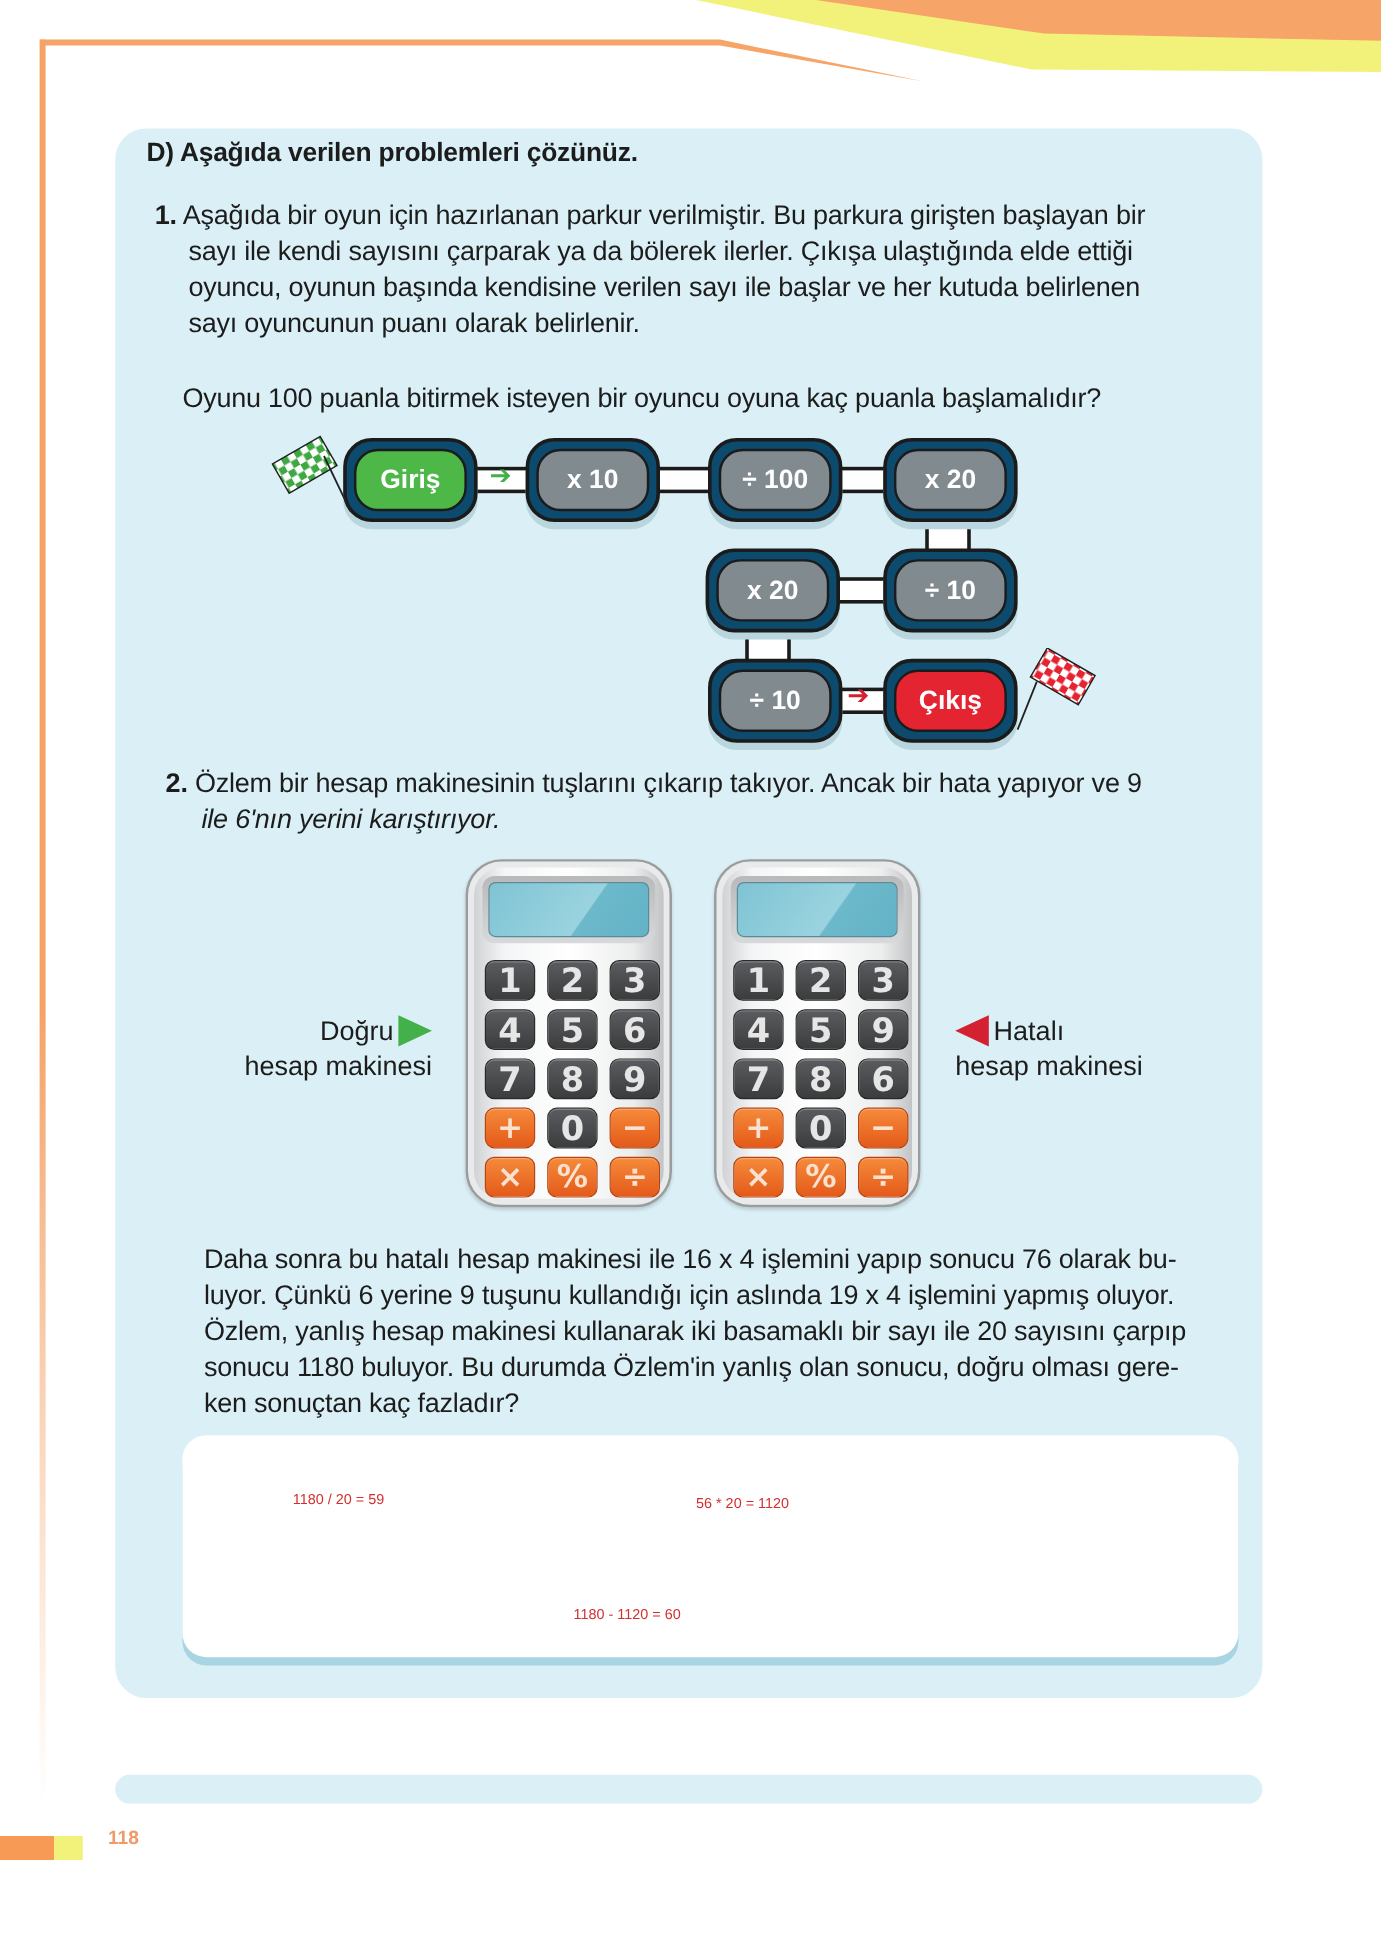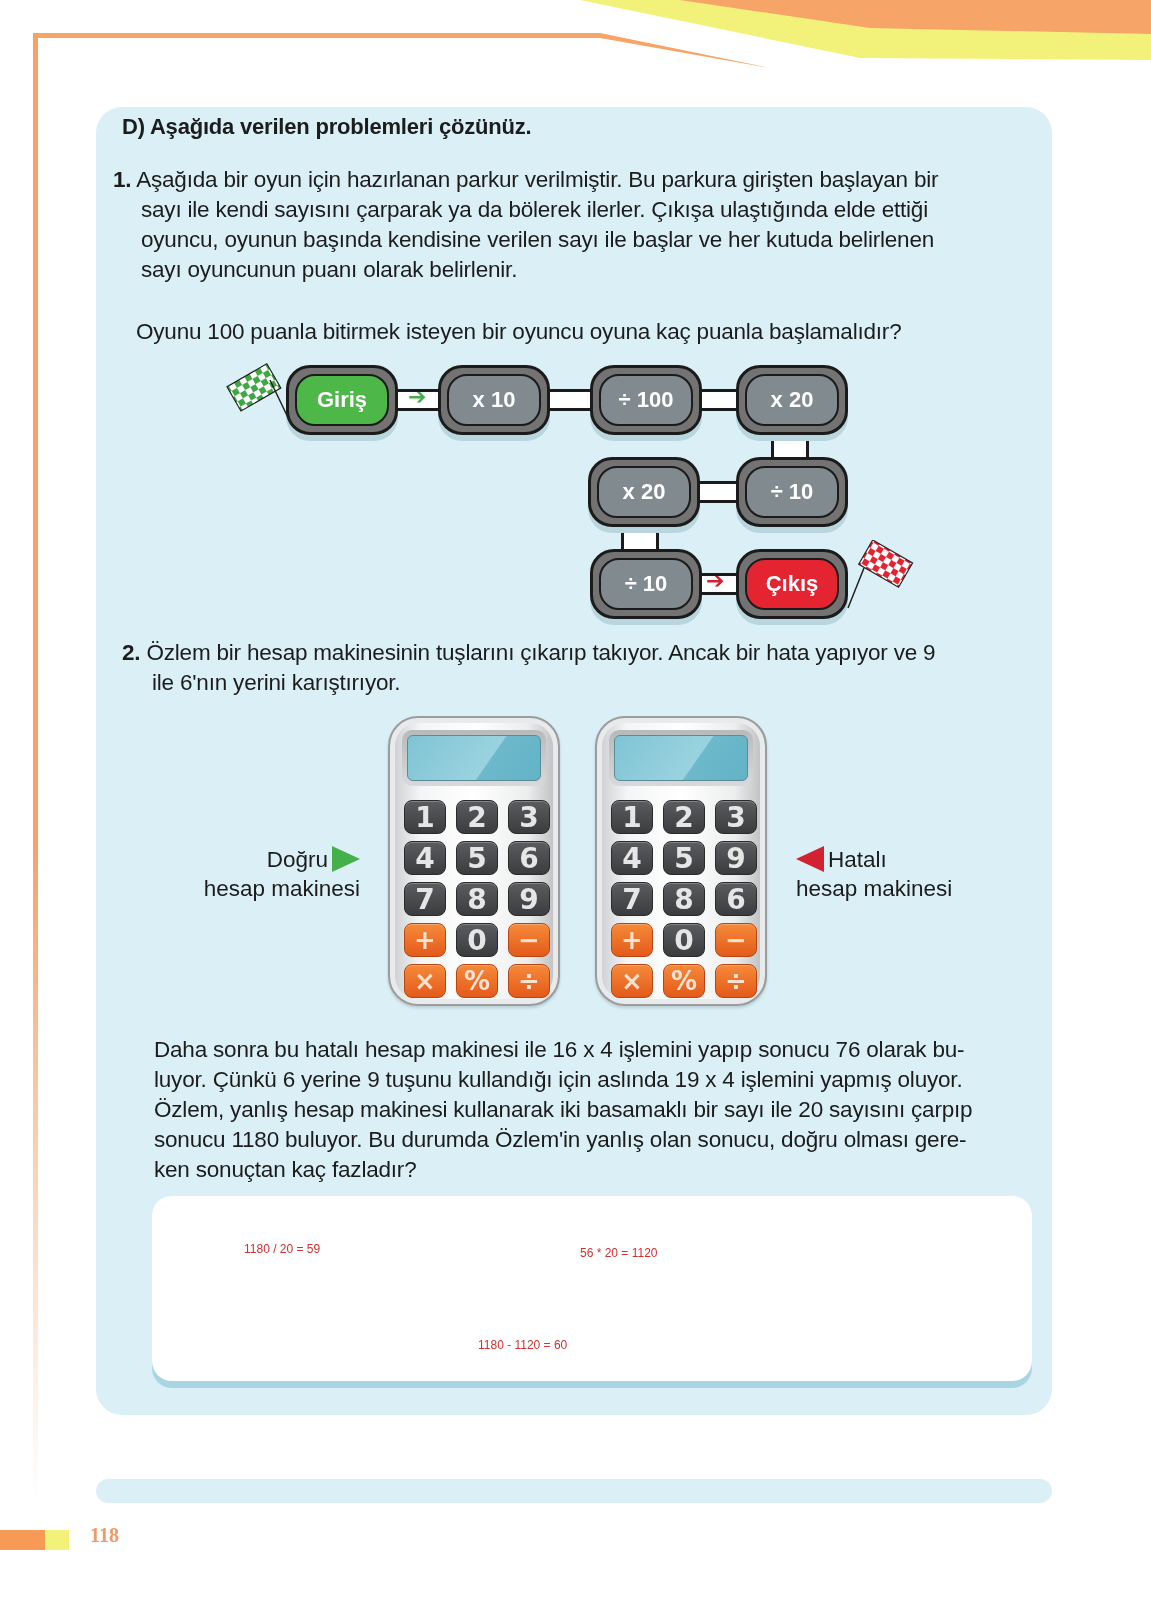--- a/index.html
+++ b/index.html
@@ -19,34 +19,35 @@
     background: #daf0f6; border-radius: 26px;
   }
   .heading {
     position: absolute; left: 122px; top: 114px;
     font-family: "Liberation Sans", sans-serif; font-weight: bold; font-size: 22px; color: #1c1c1c;
     letter-spacing: -0.2px;
   }
   .para {
     position: absolute; font-family: "Liberation Sans", sans-serif; font-size: 22.5px; line-height: 30px; color: #1c1c1c;
     letter-spacing: -0.2px;
+    margin-left: 16px;
   }
   .para .num { font-weight: bold; }
   .p1 { left: 113px; top: 165px; width: 930px; }
   .p1 .line { display: block; white-space: nowrap; }
   .p1 .indent { padding-left: 28px; }
   .q1 { left: 136px; top: 317px; white-space: nowrap; }
   .p2 { left: 122px; top: 638px; width: 930px; }
   .p2 .line { display: block; white-space: nowrap; }
-  .p2 .indent { padding-left: 30px; }
+  .p2 .indent { padding-left: 30px; font-style: italic; }
   .p3 { left: 154px; top: 1035px; width: 890px; }
   .p3 .line { display: block; white-space: nowrap; }
   .node {
     position: absolute; height: 70px; width: 112px;
-    background: #737373; border: 3px solid #1b1b1b; border-radius: 24px;
+    background: #0c4a6e; border: 3px solid #1b1b1b; border-radius: 24px;
     box-shadow: 0 6px 0 #b9d6df;
     display: flex; align-items: center; justify-content: center;
     pointer-events: auto;
   }
   .node .pill {
     width: 94px; height: 52px; border: 2.5px solid #1b1b1b; border-radius: 20px;
     background: #808a8f; color: #fff; display: flex; align-items: center; justify-content: center;
     font-family: "Liberation Sans", sans-serif; font-weight: bold; font-size: 22px;
   }
   .node .pill.green { background: #4db848; }
@@ -103,21 +104,21 @@
   }
 
   .footer-bar {
     position: absolute; left: 96px; top: 1479px; width: 956px; height: 24px;
     background: #daf0f6; border-radius: 12px;
   }
   .pg-orange { position: absolute; left: 0; top: 1530px; width: 45px; height: 20px; background: #f79a56; }
   .pg-yellow { position: absolute; left: 45px; top: 1530px; width: 24px; height: 20px; background: #f2f27a; }
   .pg-num {
     position: absolute; left: 90px; top: 1524px;
-    font-family: Liberation Serif, serif; font-weight: bold; font-size: 20px; color: #ef9a68;
+    font-family: Liberation Sans, sans-serif; font-weight: bold; font-size: 16px; color: #ef9a68;
   }
 </style>
 </head>
 <body>
 
 <svg class="deco" viewBox="0 0 1151 80" width="1151" height="80">
   <polygon points="580,0 1151,0 1151,60 860,58" fill="#f2f27a"></polygon>
   <polygon points="680,0 1151,0 1151,34 870,28" fill="#f6a467"></polygon>
   <polygon points="33,33 600,33 770,68 600,38 38,38" fill="#f6a467"></polygon>
 </svg>

